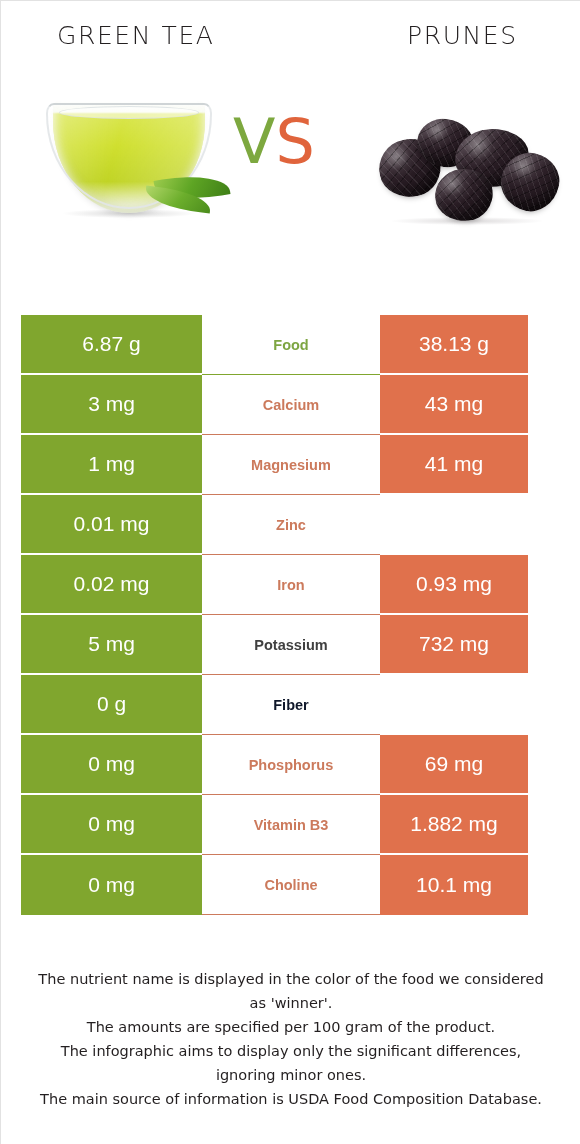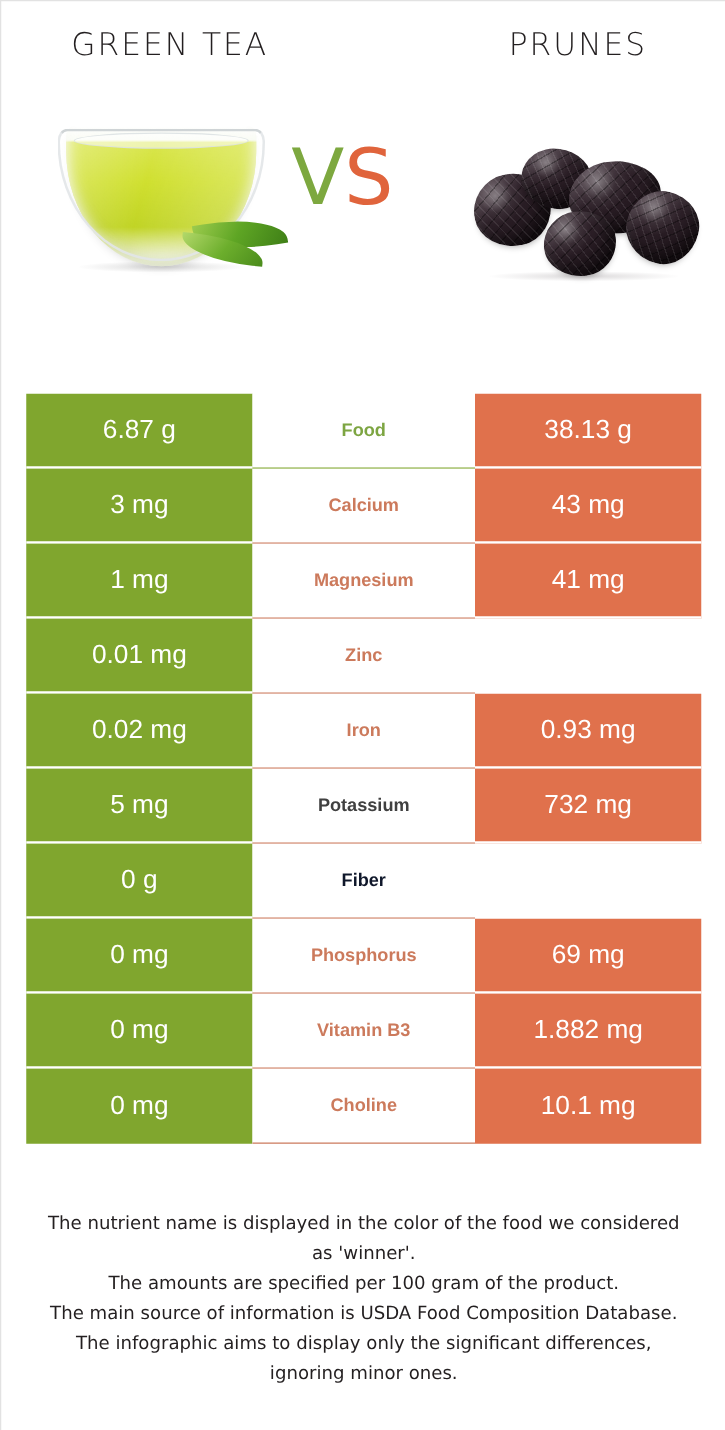--- a/index.html
+++ b/index.html
@@ -202,21 +202,21 @@
   }
   .cell.mid {
     width: 178px;
     background: #ffffff;
     font-size: 14.5px;
     font-weight: 600;
     border-bottom: 1px solid #cc7a5c;
   }
   .cell.mid.green-win { border-bottom-color: #80a62e; }
   .cell.right {
-    width: 181px;
+    width: 148px;
     background: #e0714c;
     color: #ffffff;
     border-bottom: 2px solid #ffffff;
   }
   .row:last-child .cell.left,
   .row:last-child .cell.right { border-bottom: none; }
 
   
   .footer {
     position: absolute;
@@ -312,15 +312,15 @@
     <div class="row">
       <div class="cell left">0 mg</div>
       <div class="cell mid" style="color: rgb(204, 122, 92);">Choline</div>
       <div class="cell right">10.1 mg</div>
     </div>
   </div>
 
 <div class="footer">
   <p>The nutrient name is displayed in the color of the food we considered as 'winner'.</p>
   <p>The amounts are specified per 100 gram of the product.</p>
+  <p>The infographic aims to display only the significant differences, ignoring minor ones.</p>
   <p>The main source of information is USDA Food Composition Database.</p>
-  <p>The infographic aims to display only the significant differences, ignoring minor ones.</p>
 </div>
 
 </body></html>

